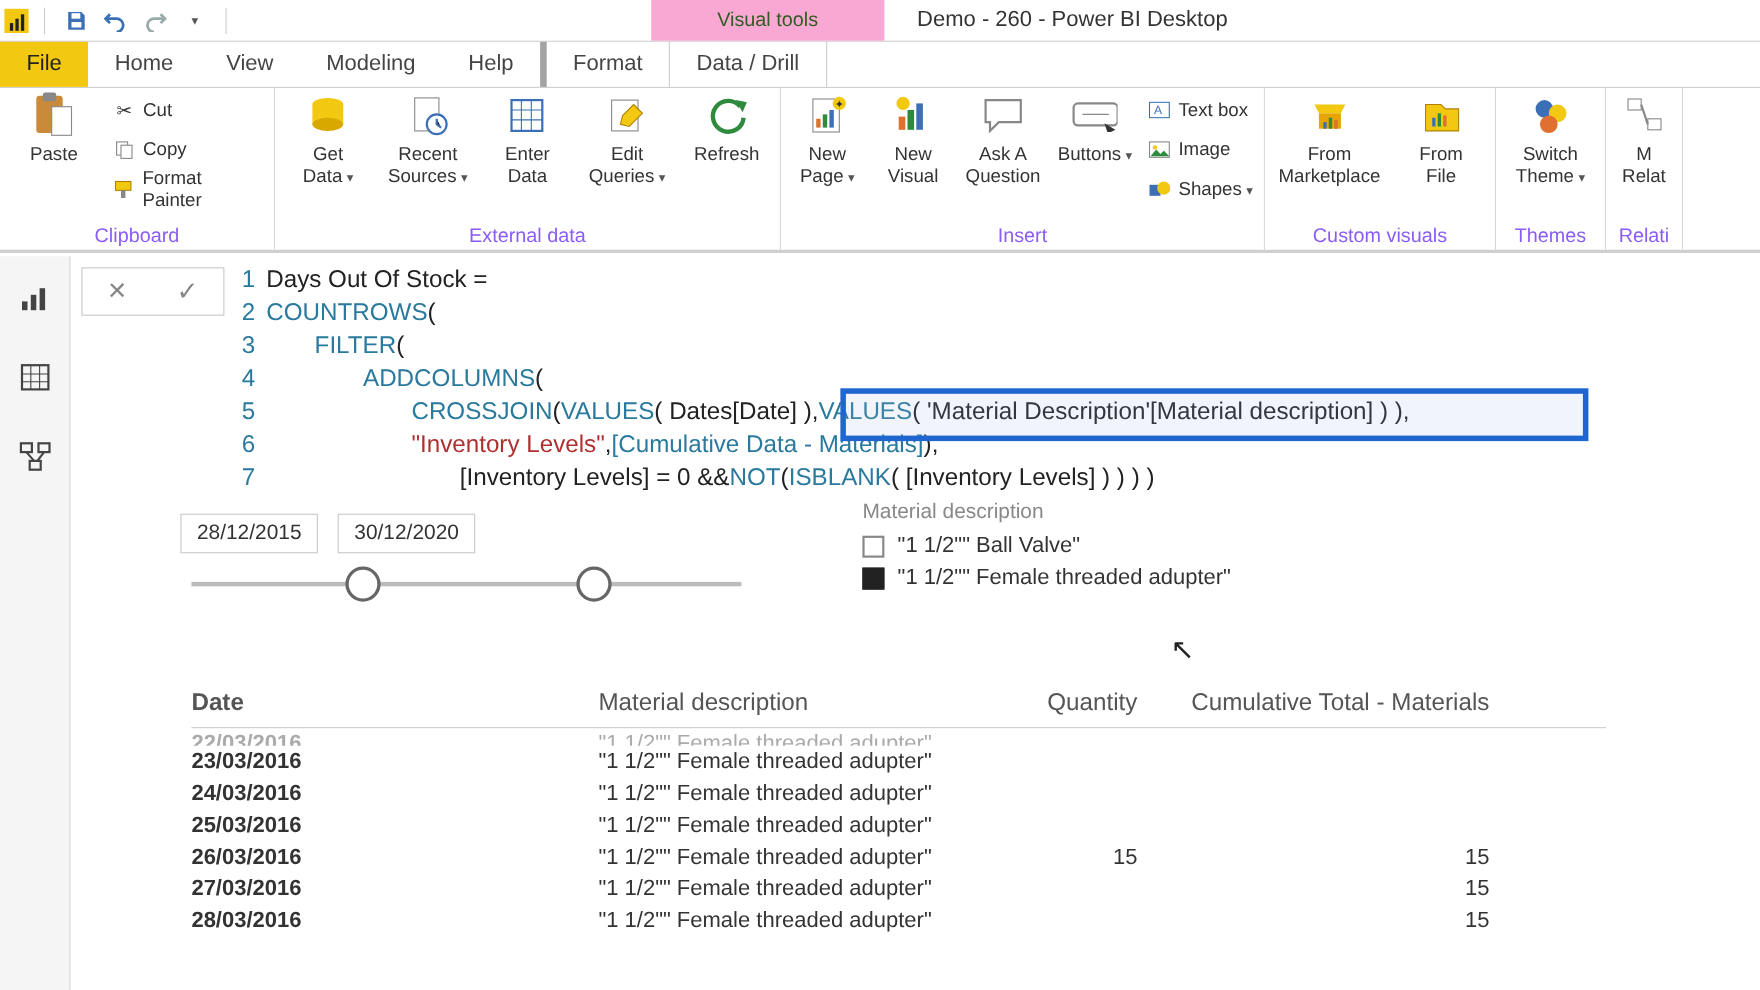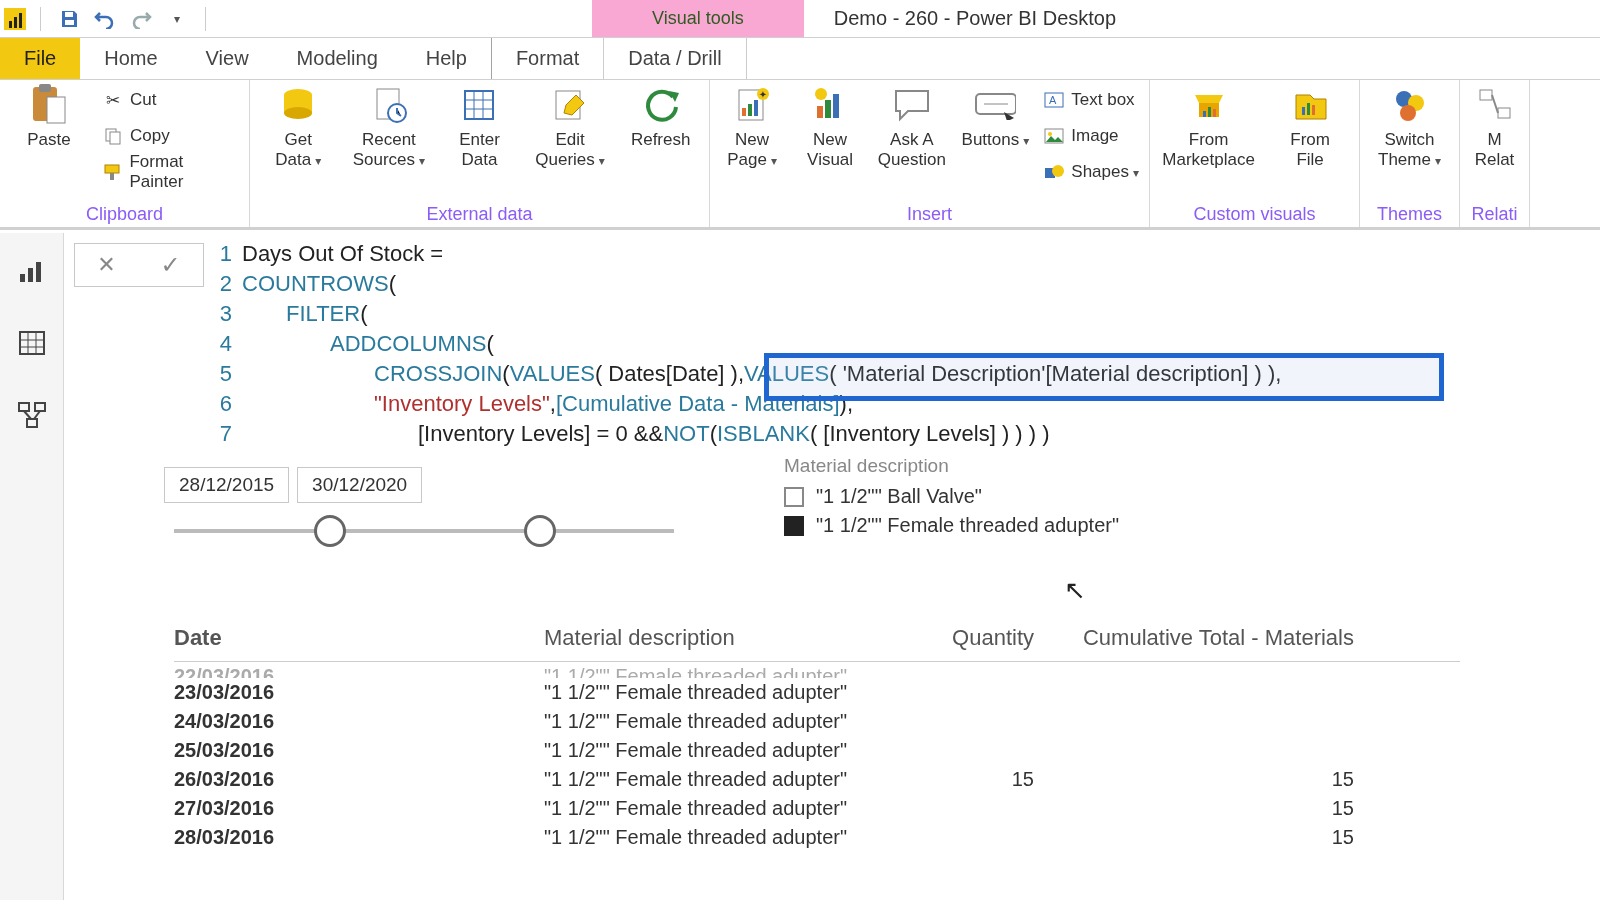--- a/index.html
+++ b/index.html
@@ -46,21 +46,21 @@
 .code { position: absolute; left: 150px; top: 6px; right: 6px; font-family: Consolas, "Courier New", monospace; font-size: 22px; line-height: 30px; color: #222; }
 .code-row { display: flex; }
 .ln { width: 28px; text-align: right; color: #2a7a9e; padding-right: 10px; user-select: none; }
 .code .kw { color: #2a7a9e; }
 .code .str { color: #b03030; }
 .hl-box { position: absolute; border: 5px solid #1f66d0; background: rgba(160,190,230,0.15); pointer-events: none; }
 
 
 .canvas { position: absolute; left: 64px; top: 455px; right: 0; bottom: 0; }
 .date-slicer { position: absolute; left: 100px; top: 12px; }
-.date-boxes { display: flex; gap: 8px; }
+.date-boxes { display: flex; gap: 18px; }
 .date-box { border: 1px solid #c8c8c8; padding: 6px 14px; font-size: 19px; color: #333; background: #fff; }
 .slider-track { margin-top: 26px; margin-left: 10px; width: 500px; height: 4px; background: #bbb; position: relative; }
 .slider-knob { position: absolute; top: -14px; width: 32px; height: 32px; border-radius: 50%; background: #fff; border: 3px solid #666; }
 
 .mat-slicer { position: absolute; left: 720px; top: 0; font-size: 19px; color: #444; }
 .mat-title { color: #888; margin-bottom: 8px; }
 .mat-row { display: flex; align-items: center; gap: 12px; margin-bottom: 6px; font-size: 20px; color: #333; }
 .chkbox { width: 20px; height: 20px; border: 2px solid #888; display: inline-block; }
 .chkbox.filled { background: #222; border-color: #222; }
 
@@ -112,21 +112,21 @@
   <div class="ctx-tab">Visual tools</div>
   <div class="doc-title">Demo - 260 - Power BI Desktop</div>
 </div>
 
 <div class="tabs">
   <div class="tab file">File</div>
   <div class="tab">Home</div>
   <div class="tab">View</div>
   <div class="tab">Modeling</div>
   <div class="tab">Help</div>
-  <div class="tab" style="border-left:1px solid #a3a3a3;border-right:1px solid #ccc">Format</div>
+  <div class="tab" style="border-left:6px solid #a3a3a3;border-right:1px solid #ccc">Format</div>
   <div class="tab" style="border-right:1px solid #ccc">Data / Drill</div>
 </div>
 
 <div class="ribbon">
 
   <div class="group" style="width:250px">
     <div class="group-body">
       <div class="big-btn">
         <span class="ico">
             <svg width="40" height="44" viewBox="0 0 40 44">

